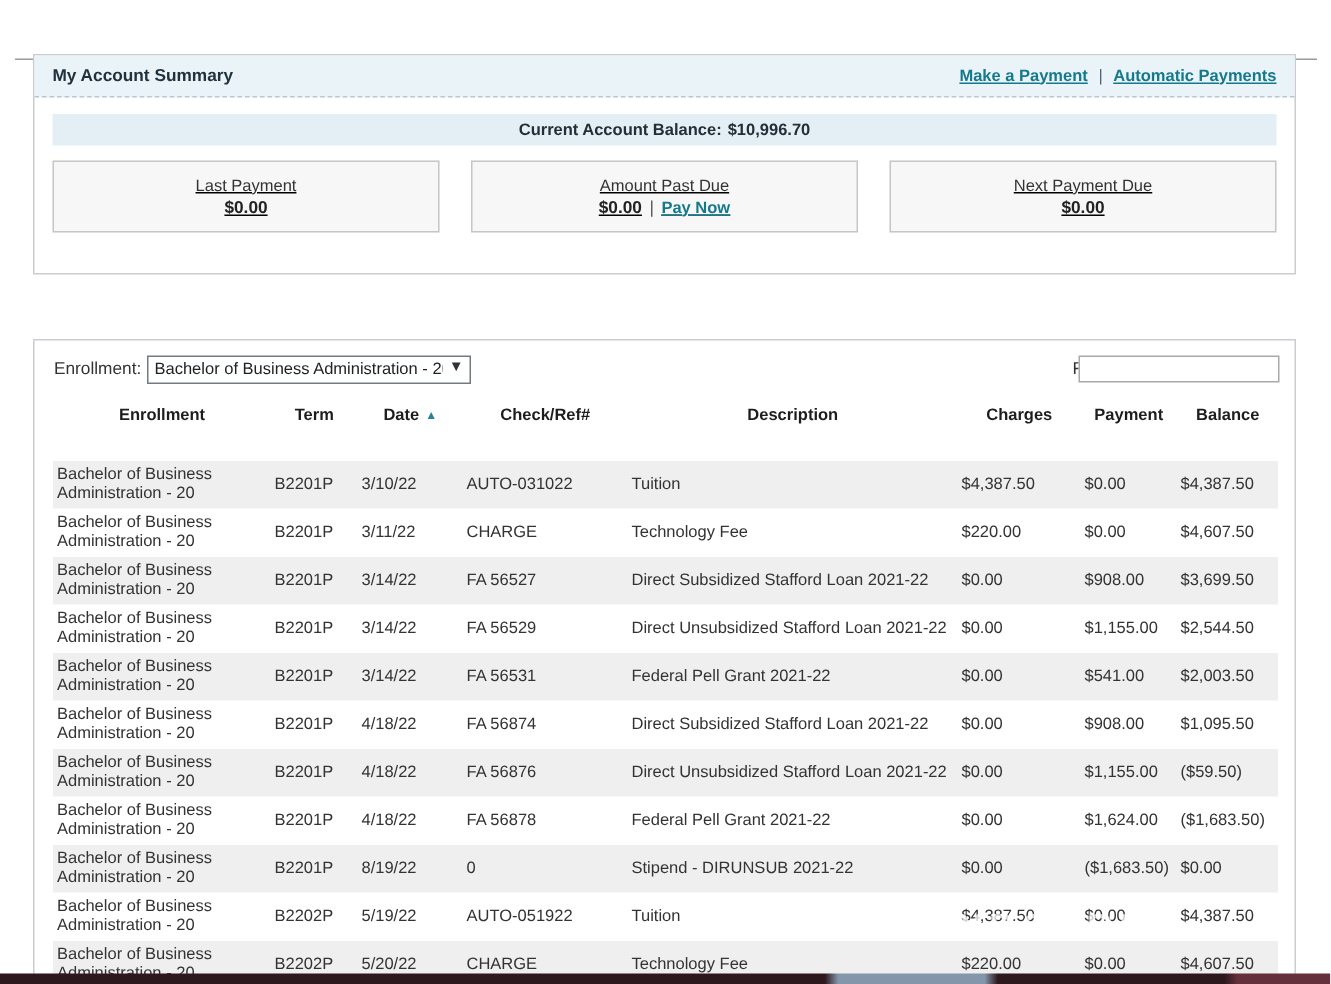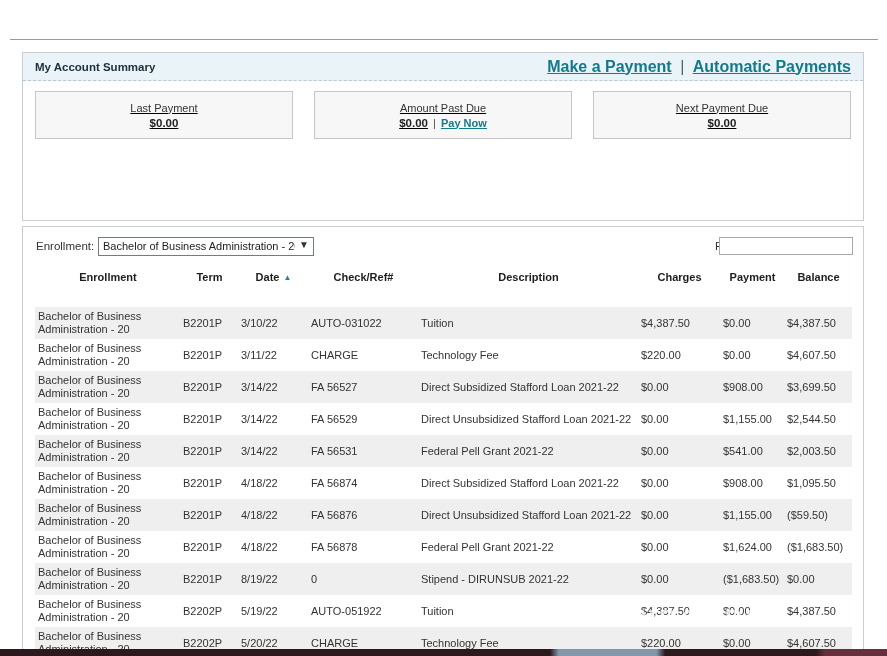--- a/index.html
+++ b/index.html
@@ -8,29 +8,29 @@
   .screen { position:relative; width:887px; height:656px; overflow:hidden; background:#fff; }
 
   .page-title {
     position:absolute; left:22px; top:12px;
     font-family:"DejaVu Serif","Liberation Serif",serif;
     font-size:17px; font-weight:bold; color:#1c1c1c; letter-spacing:.2px;
   }
   .title-rule { position:absolute; left:10px; right:9px; top:39px; border-top:1px solid #9a9a9a; }
 
   .panel { position:absolute; left:22px; width:842px; border:1px solid #c9cdd1; background:#fff; }
-  .summary-panel { top:52px; height:169px; }
+  .summary-panel { top:36px; height:147px; }
   .ledger-panel  { top:226px; height:460px; }
 
   .panel-header {
     height:28px; background:#e9f3f8; border-bottom:1px dashed #b9c8d1;
     display:flex; align-items:center; justify-content:space-between; padding:0 12px;
   }
   .panel-title { font-size:11.5px; font-weight:bold; color:#22323c; }
-  .hdr-links { font-size:16px; color:#4c6470;padding-left:35px; }
+  .hdr-links { font-size:11px; color:#4c6470;padding-left:35px; }
   a.tlink { color:#15798c; font-weight:600; text-decoration:underline; cursor:pointer; }
   .sep { color:#4c6470; margin:0 4px; font-weight:400; }
 
   .balance-bar {
     margin:11px 12px 0; height:21px; background:#e4eef5;
     display:flex; align-items:center; justify-content:center; font-size:11px; color:#222f38;
   }
   .balance-bar .lbl { font-weight:600; margin-right:4px; }
   .balance-bar .amt { font-weight:bold; }
 
@@ -99,20 +99,24 @@
   <section class="panel summary-panel">
     <div class="panel-header">
       <span class="panel-title">My Account Summary</span>
       <span class="hdr-links">
         <a class="tlink">Make a Payment</a>
         <span class="sep">|</span>
         <a class="tlink">Automatic Payments</a>
       </span>
     </div>
 
+    <div class="balance-bar">
+      <span class="lbl">Current Account Balance:</span>
+      <span class="amt">$10,996.70</span>
+    </div>
 
     <div class="boxes">
       <div class="box">
         <span>Last Payment</span>
         <span class="amount-row">
             <span class="amount">$0.00</span>
           </span>
       </div>
       <div class="box">
         <span>Amount Past Due</span>

